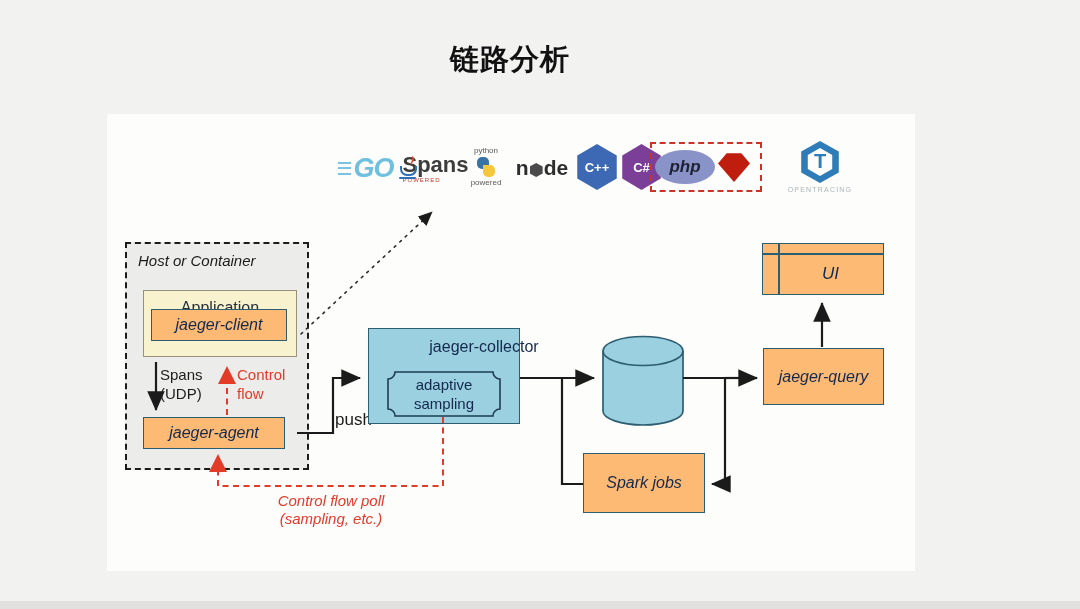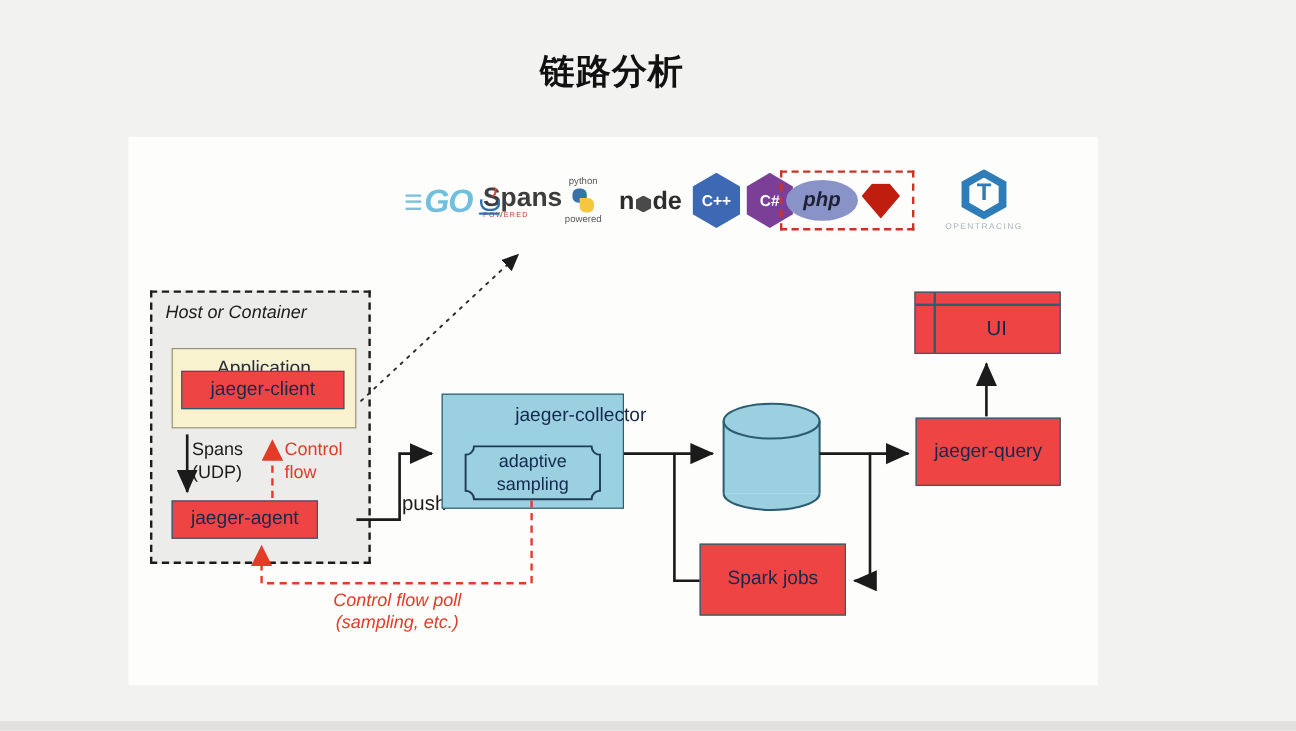--- a/index.html
+++ b/index.html
@@ -72,25 +72,25 @@
     color:#2e7cb8;font-weight:900;font-size:20px;}
   .ot-txt{font-size:7px;letter-spacing:1.2px;color:#a9b2b7;margin-top:3px;}
 
   
   #host-box{left:125px;top:242px;width:184px;height:228px;background:#ececea;
     border:2.5px dashed #1c1c1c;box-sizing:border-box;}
   #host-label{left:138px;top:252px;font-size:15px;color:#1c1c1c;font-style:italic;}
   #application-box{left:143px;top:290px;width:154px;height:67px;background:#f8f2cf;
     border:1.5px solid #97927b;box-sizing:border-box;text-align:center;
     font-size:16px;color:#28303c;padding-top:8px;}
-  .bluebox{background:#ef4444;border:1.7px solid #2c5d70;box-sizing:border-box;
+  .bluebox{background:#fdba74;border:1.7px solid #2c5d70;box-sizing:border-box;
     display:flex;align-items:center;justify-content:center;
-    font-size:16px;color:#14294d;}
+    font-size:16px;color:#14294d;font-style:italic;}
   #client-box{left:151px;top:309px;width:136px;height:32px;}
-  #agent-box{left:143px;top:417px;width:122px;height:32px;}
+  #agent-box{left:143px;top:417px;width:142px;height:32px;}
   #spans-label{left:160px;top:365px;font-size:15px;color:#1c1c1c;line-height:19px;}
   #controlflow-label{left:237px;top:365px;font-size:15px;color:#e23b28;line-height:19px;}
 
   
   #collector-box{left:368px;top:328px;width:152px;height:96px;background:#9bd0e0;
     border:1.7px solid #2c5d70;box-sizing:border-box;}
   #collector-label{left:368px;top:338px;width:152px;text-align:center;font-size:16px;color:#14294d;margin-left:40px;}
   #adaptive-label{left:388px;top:373px;width:112px;height:42px;
     display:flex;flex-direction:column;align-items:center;justify-content:center;
     font-size:15px;color:#14294d;line-height:19px;}

